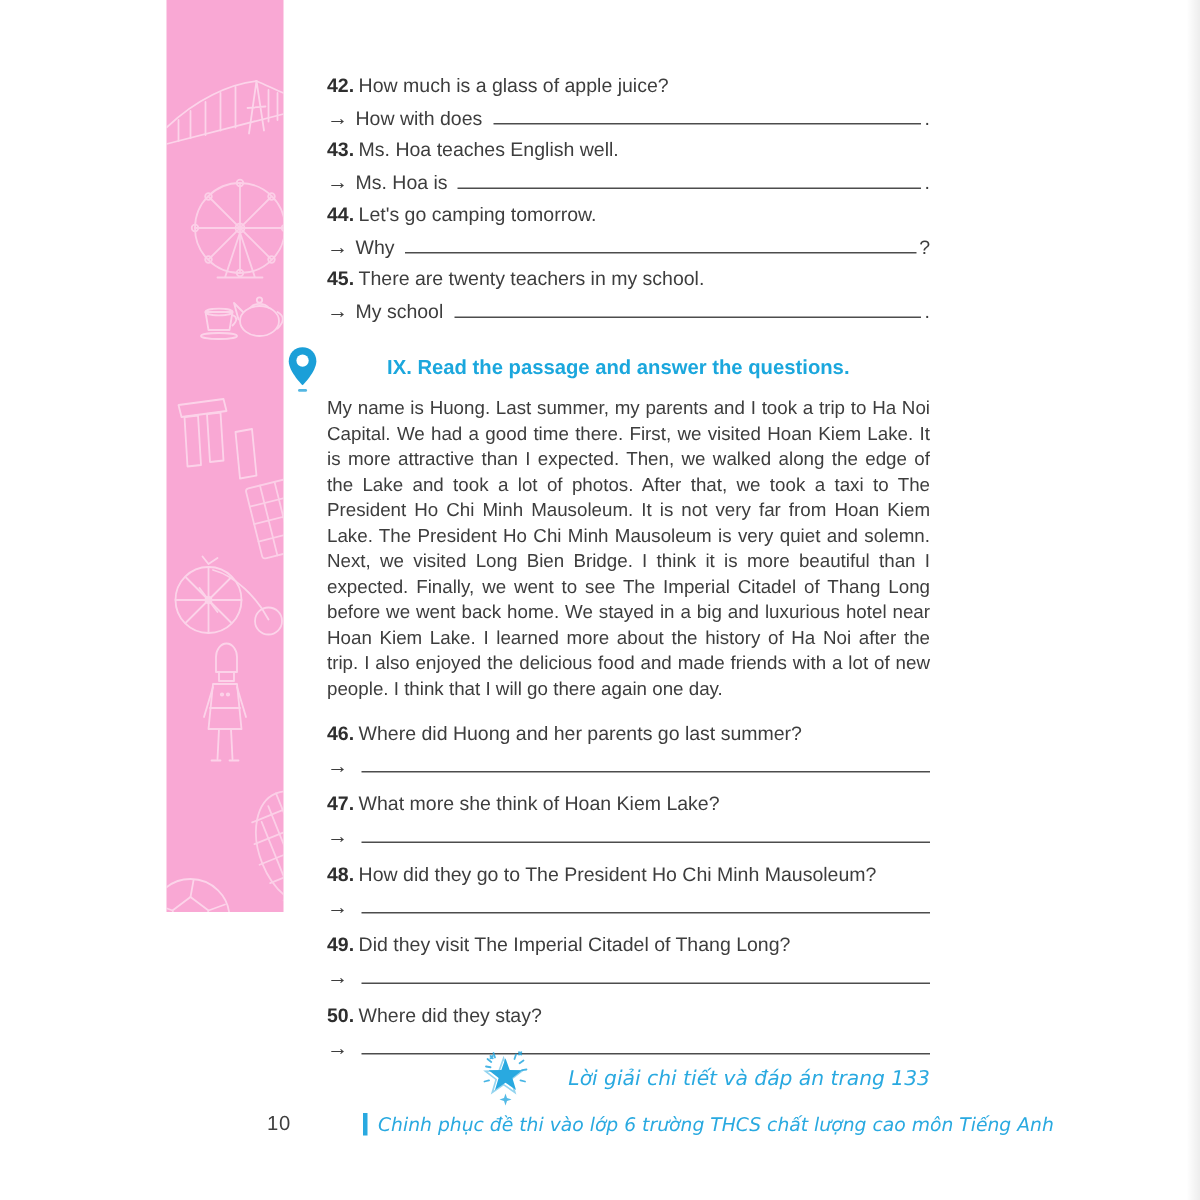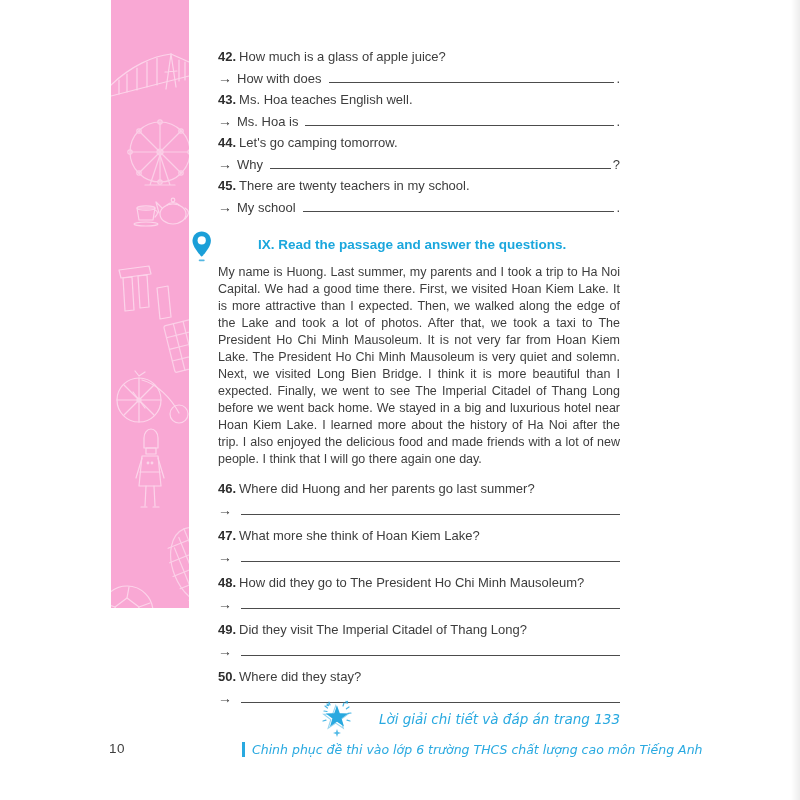--- a/index.html
+++ b/index.html
@@ -3,21 +3,21 @@
 <meta charset="utf-8">
 <style>
   * { margin:0; padding:0; box-sizing:border-box; }
   html,body { width:800px; height:800px; background:#ffffff; }
   body { font-family:"Liberation Sans","DejaVu Sans",sans-serif; color:#3d3d3d; }
   .page { position:relative; width:800px; height:800px; background:#ffffff; overflow:hidden; }
 
   
   .sidebar { position:absolute; left:111px; top:0; width:78px; height:608px; background:#f9a8d4; overflow:hidden; }
   .sidebar svg { display:block; }
-  .page-number { position:absolute; left:109px; top:741px; width:70px; font-size:13.5px; color:#3f3f3f; letter-spacing:.5px; }
+  .page-number { position:absolute; left:124px; top:741px; width:70px; text-align:right; font-size:13.5px; color:#3f3f3f; letter-spacing:.5px; }
 
   
   .content { position:absolute; left:218px; top:46px; width:402px; }
 
   .ex-item { margin-bottom:1px; }
   .prompt { font-size:13px; line-height:21px; color:#3d3d3d; }
   .num { font-weight:bold; color:#2e2e2e; margin-right:3px; }
   .answer-row { display:flex; align-items:baseline; font-size:13px; line-height:21px; height:21px; }
   .arrow { font-size:14px; margin-right:5px; color:#3d3d3d; flex:0 0 auto; }
   .blank { flex:1 1 auto; border-bottom:1.4px solid #4c4c4c; height:16px; margin-left:7px; margin-right:2px; }

